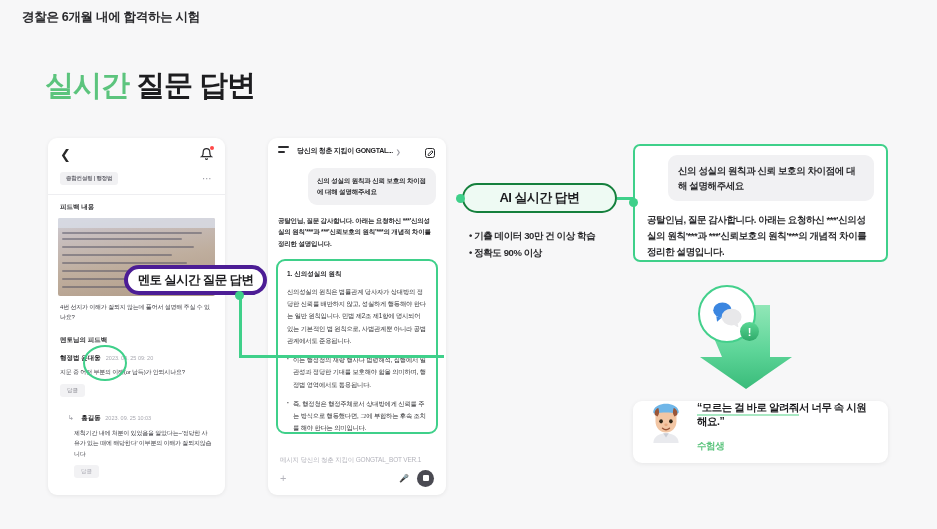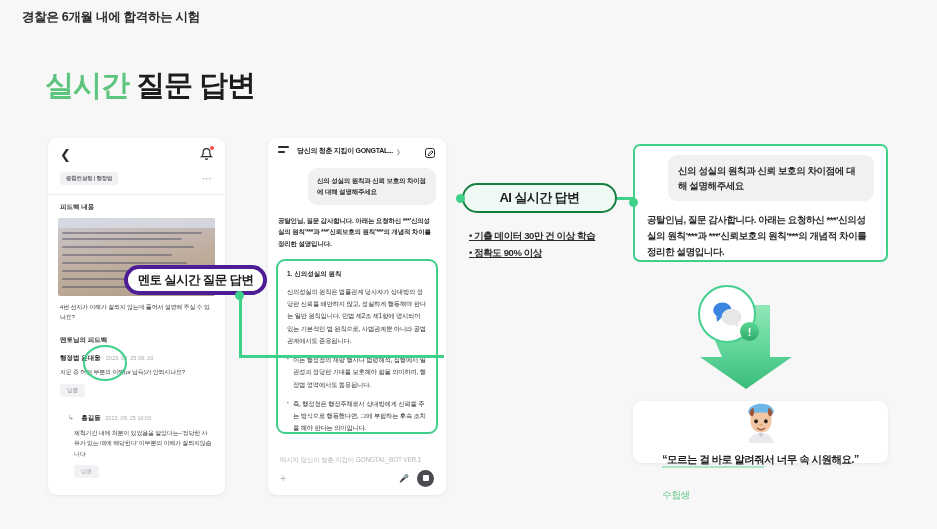--- a/index.html
+++ b/index.html
@@ -104,21 +104,21 @@
 
   
   .callout-ai {
     position:absolute; left:462px; top:183px; width:155px; height:30px;
     background:#eefaf3; border:2px solid #15803d; border-radius:16px;
     display:flex; align-items:center; justify-content:center;
     font-size:13px; font-weight:800; color:#1d1d20; letter-spacing:-.6px; z-index:6;
   }
   .ai-knob-l { position:absolute; left:456px; top:194px; width:9px; height:9px; border-radius:50%; background:#3fd08a; z-index:7;}
   .ai-line-r { position:absolute; left:617px; top:197px; width:18px; height:2.5px; background:#3fd08a; z-index:5;}
-  .bullets { position:absolute; left:469px; top:228px; font-size:9.5px; font-weight:700; color:#2b2b2e; line-height:1.75; letter-spacing:-.4px;text-decoration:underline;}
+  .bullets { position:absolute; left:469px; top:228px; font-size:9.5px; font-weight:700; color:#2b2b2e; line-height:1.75; letter-spacing:-.4px;}
   .bullets div:before { content:"• "; }
 
   
   .answer-box {
     position:absolute; left:633px; top:144px; width:255px; height:118px;
     border:2px solid #3fd08a; border-radius:7px; background:#fff; padding:9px 12px;
   }
   .ab-userbub {
     margin-left:auto; width:206px; background:#f1f1f3; border-radius:9px; padding:8px 10px;
     font-size:9.5px; font-weight:700; color:#2b2b2e; line-height:1.6; letter-spacing:-.4px;
@@ -136,27 +136,27 @@
   .badge-excl {
     position:absolute; left:44px; top:37px; width:19px; height:19px; border-radius:50%;
     background:linear-gradient(180deg,#59d894,#2fa96a); color:#fff; font-size:11px; font-weight:800;
     display:flex; align-items:center; justify-content:center; z-index:6;
   }
 
   
   .testi {
     position:absolute; left:633px; top:401px; width:255px; height:62px;
     background:#fff; border-radius:9px; box-shadow:0 1px 5px rgba(0,0,0,.07);
-    display:flex; align-items:center; padding:0 12px; gap:10px;flex-direction:column;
+    display:flex; padding:0 12px; gap:10px;
   }
   .avatar { width:42px; height:42px; flex:none; position:relative; }
   .testi-txt { flex:1; }
   .testi-quote { font-size:10.5px; font-weight:800; color:#1d1d20; letter-spacing:-.5px; }
   .testi-quote .u { border-bottom:2px solid #a9e8c3; padding-bottom:1px; }
-  .testi-role { margin-top:22px; font-size:9.5px; font-weight:400; color:#5cc47d; letter-spacing:-.4px;}
+  .testi-role { margin-top:11px; font-size:9.5px; font-weight:700; color:#5cc47d; letter-spacing:-.4px;}
 </style>
 </head>
 <body>
 
 <div class="kicker">경찰은 6개월 내에 합격하는 시험</div>
 <div class="headline">
   <span class="hl-green">실시간</span><span> 질문 답변</span>
 </div>
 
 <div class="phone-left">

